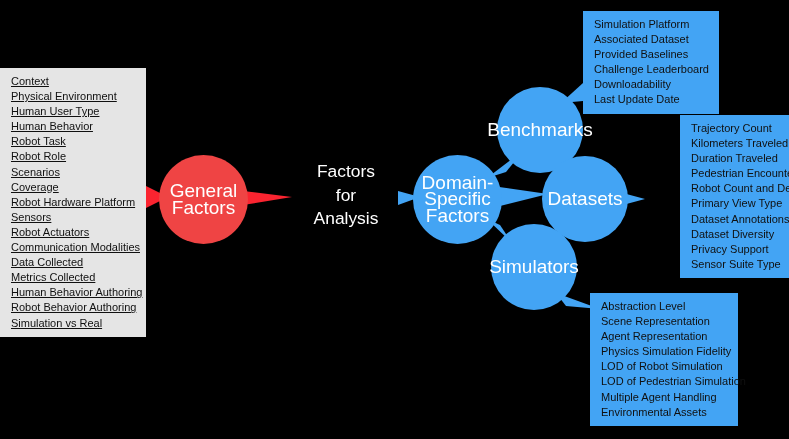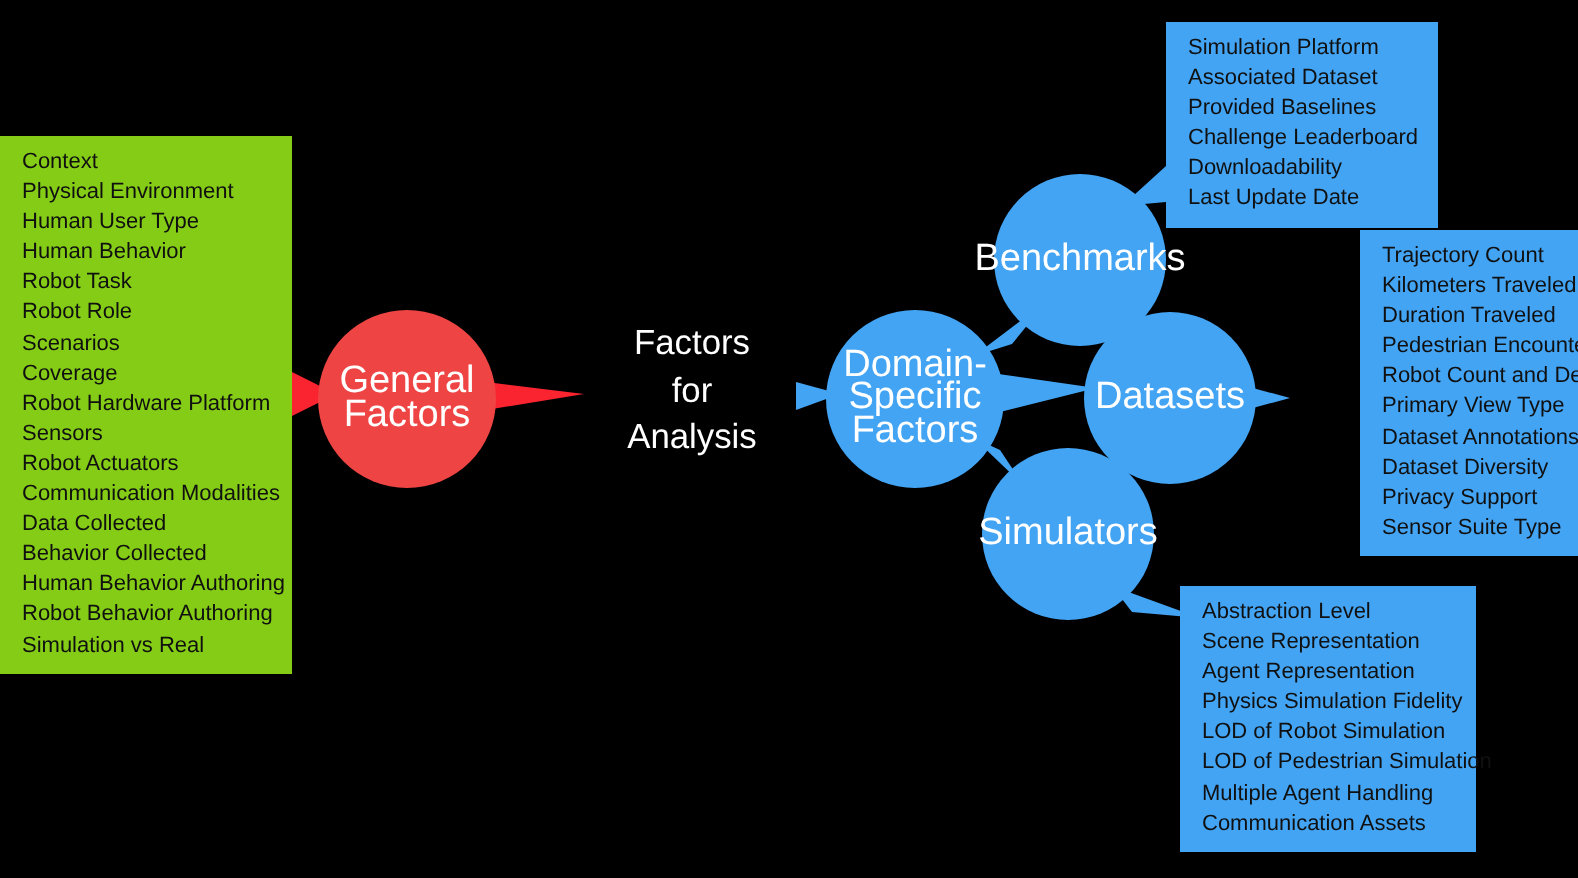--- a/index.html
+++ b/index.html
@@ -17,21 +17,21 @@
   .leafbox{
     position:absolute;
     box-sizing:border-box;
     padding:6px 9px 6px 11px;
     color:#101010;
     font-size:11px;
     line-height:15.1px;
     white-space:nowrap;
     z-index:3;
   }
-  .leafbox.red{background:#84cc16;}
+  .leafbox.red{background:#e5e5e5;text-decoration:underline;}
   .leafbox.blue{background:#43A4F4;}
   .leafbox .row{display:block;}
 
   #box-general{left:0px;top:68px;width:146px;}
   #box-benchmarks{left:583px;top:11px;width:136px;}
   #box-datasets{left:640px;top:115px;width:150px;margin-left:40px;}
   #box-simulators{left:590px;top:293px;width:148px;}
 
   
   .node{
@@ -102,21 +102,21 @@
     <span class="row">Human Behavior</span>
     <span class="row">Robot Task</span>
     <span class="row">Robot Role</span>
     <span class="row">Scenarios</span>
     <span class="row">Coverage</span>
     <span class="row">Robot Hardware Platform</span>
     <span class="row">Sensors</span>
     <span class="row">Robot Actuators</span>
     <span class="row">Communication Modalities</span>
     <span class="row">Data Collected</span>
-    <span class="row">Behavior Collected</span>
+    <span class="row">Metrics Collected</span>
     <span class="row">Human Behavior Authoring</span>
     <span class="row">Robot Behavior Authoring</span>
     <span class="row">Simulation vs Real</span>
   </div>
 
   <div class="leafbox blue" id="box-benchmarks">
     <span class="row">Simulation Platform</span>
     <span class="row">Associated Dataset</span>
     <span class="row">Provided Baselines</span>
     <span class="row">Challenge Leaderboard</span>
@@ -138,21 +138,21 @@
   </div>
 
   <div class="leafbox blue" id="box-simulators">
     <span class="row">Abstraction Level</span>
     <span class="row">Scene Representation</span>
     <span class="row">Agent Representation</span>
     <span class="row">Physics Simulation Fidelity</span>
     <span class="row">LOD of Robot Simulation</span>
     <span class="row">LOD of Pedestrian Simulation</span>
     <span class="row">Multiple Agent Handling</span>
-    <span class="row">Communication Assets</span>
+    <span class="row">Environmental Assets</span>
   </div>
 
   <div class="node red" id="node-general">
     <div>
       <span>General</span>
       <span>Factors</span>
     </div>
   </div>
 
   <div class="node blue" id="node-domain">

